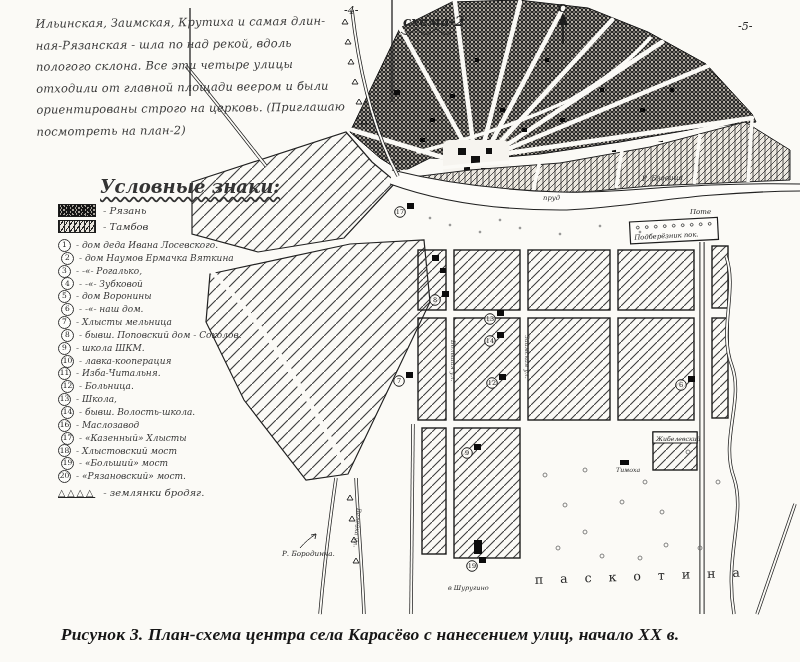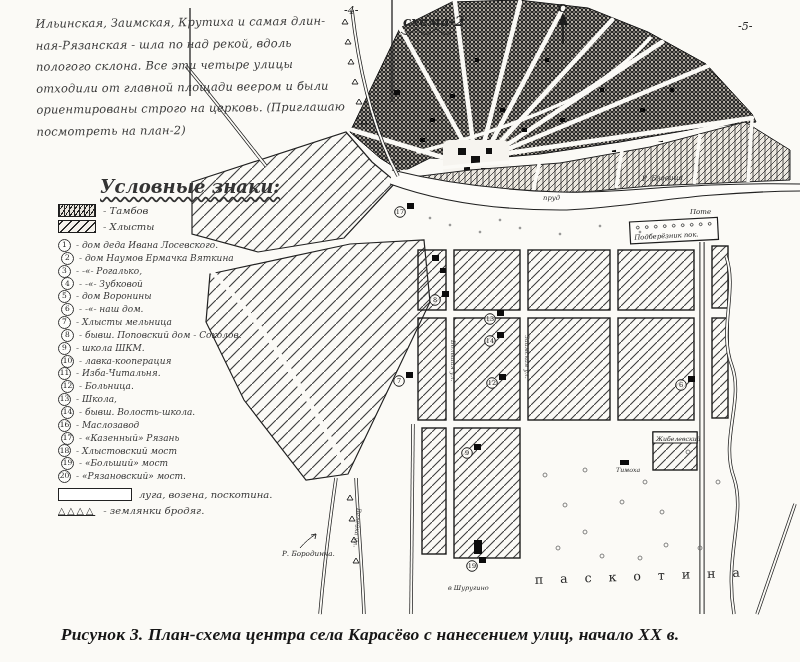--- a/index.html
+++ b/index.html
@@ -352,27 +352,27 @@
       <div class="note-line">пологого склона. Все эти четыре улицы</div>
       <div class="note-line">отходили от главной площади веером и были</div>
       <div class="note-line">ориентированы строго на церковь. (Приглашаю</div>
       <div class="note-line">посмотреть на план-2)</div>
     </div>
 
   <div class="legend">
     <div class="legend-title">Условные знаки:</div>
     <div class="legend-area" id="legend-area-items">
         <div class="legend-area-row">
+          <span class="swatch sw-dark"></span>
+          <span class="a-label">- Рязань</span>
+        </div>
+        <div class="legend-area-row">
           <span class="swatch sw-medium"></span>
           <span class="a-label">- Тамбов</span>
         </div>
-        <div class="legend-area-row">
-          <span class="swatch sw-light"></span>
-          <span class="a-label">- Хлысты</span>
-        </div>
       </div>
     <div class="legend-items" id="legend-numbered">
         <div class="legend-item">
           <span class="circle-num">1</span>
           <span class="i-label">- дом деда Ивана Лосевского.</span>
         </div>
         <div class="legend-item">
           <span class="circle-num">2</span>
           <span class="i-label">- дом Наумов Ермачка Вяткина</span>
         </div>
@@ -423,39 +423,35 @@
         <div class="legend-item">
           <span class="circle-num">14</span>
           <span class="i-label">- бывш. Волость-школа.</span>
         </div>
         <div class="legend-item">
           <span class="circle-num">16</span>
           <span class="i-label">- Маслозавод</span>
         </div>
         <div class="legend-item">
           <span class="circle-num">17</span>
-          <span class="i-label">- «Казенный» Рязань</span>
+          <span class="i-label">- «Казенный» Хлысты</span>
         </div>
         <div class="legend-item">
           <span class="circle-num">18</span>
           <span class="i-label">- Хлыстовский мост</span>
         </div>
         <div class="legend-item">
           <span class="circle-num">19</span>
           <span class="i-label">- «Больший» мост</span>
         </div>
         <div class="legend-item">
           <span class="circle-num">20</span>
           <span class="i-label">- «Рязановский» мост.</span>
         </div>
       </div>
-    <div class="legend-open">
-      <span class="open-rect"></span>
-      <span class="a-label">луга, возена, поскотина.</span>
-    </div>
     <div class="legend-dug">
       <span class="dug-symbol">△△△△</span>
       <span class="a-label">- землянки бродяг.</span>
     </div>
   </div>
 
   <div class="caption">Рисунок 3. План-схема центра села Карасёво с нанесением улиц, начало XX в.</div>
 </div>
 
 </body></html>

